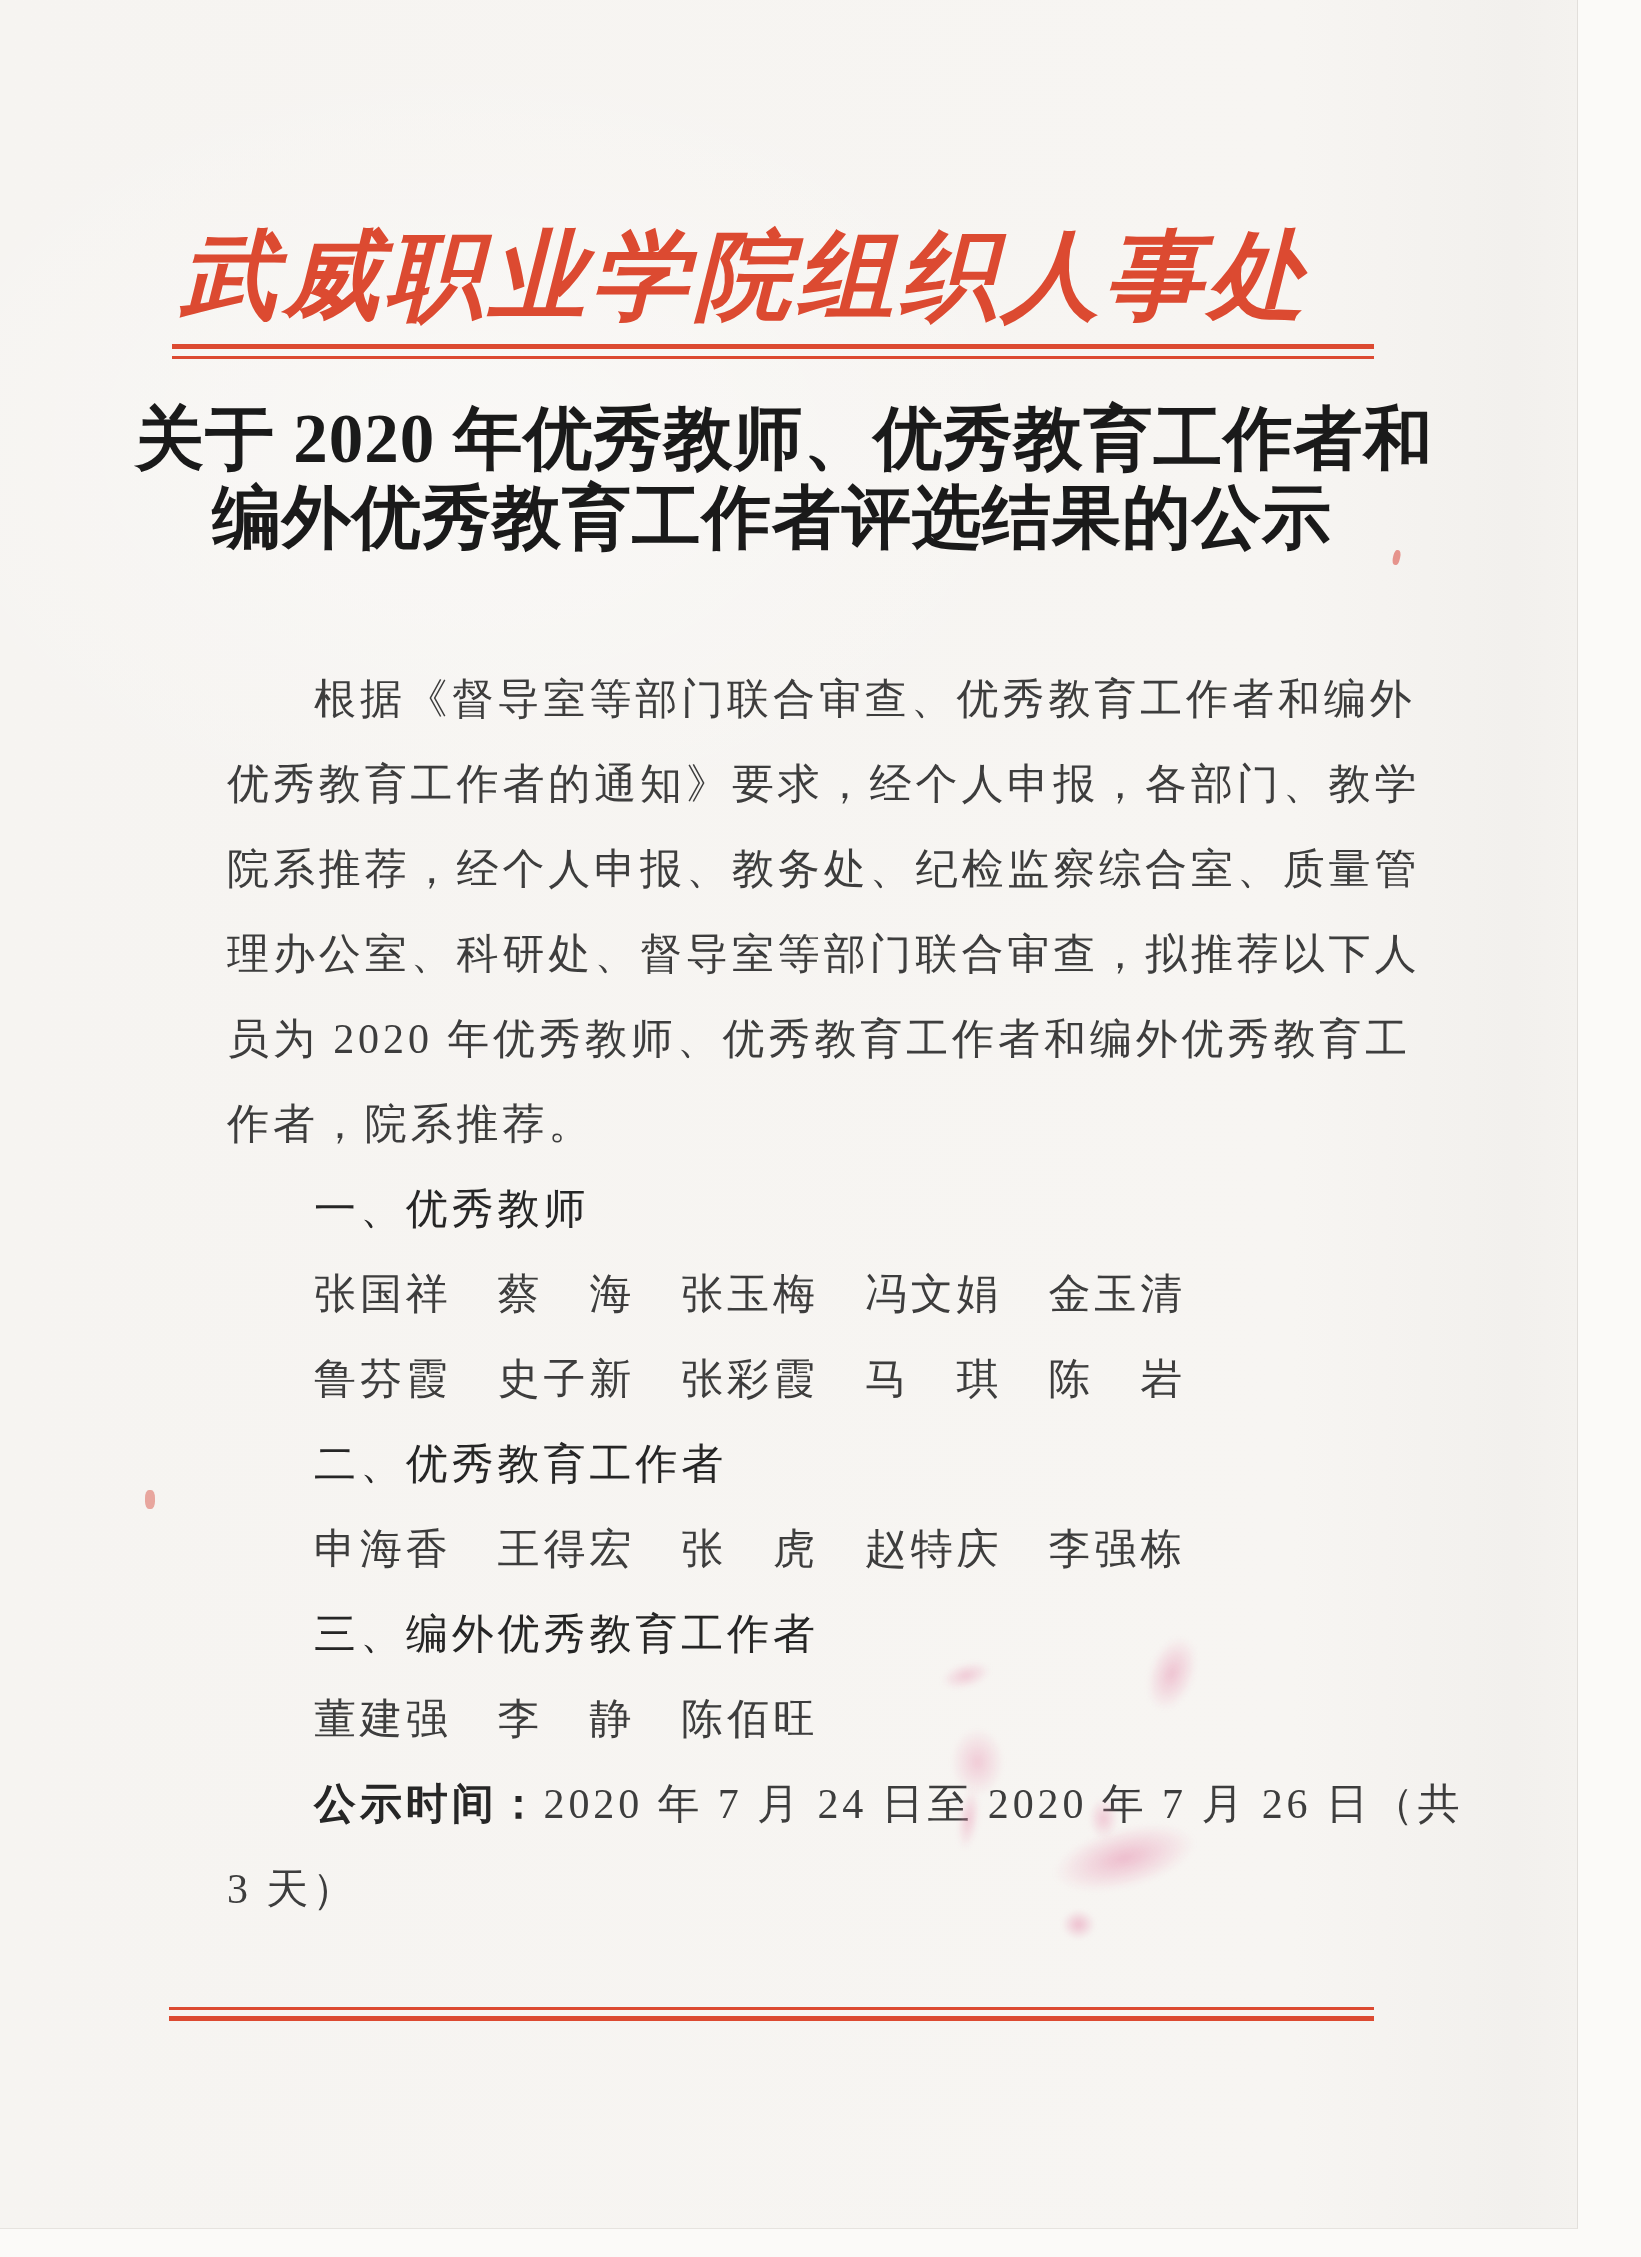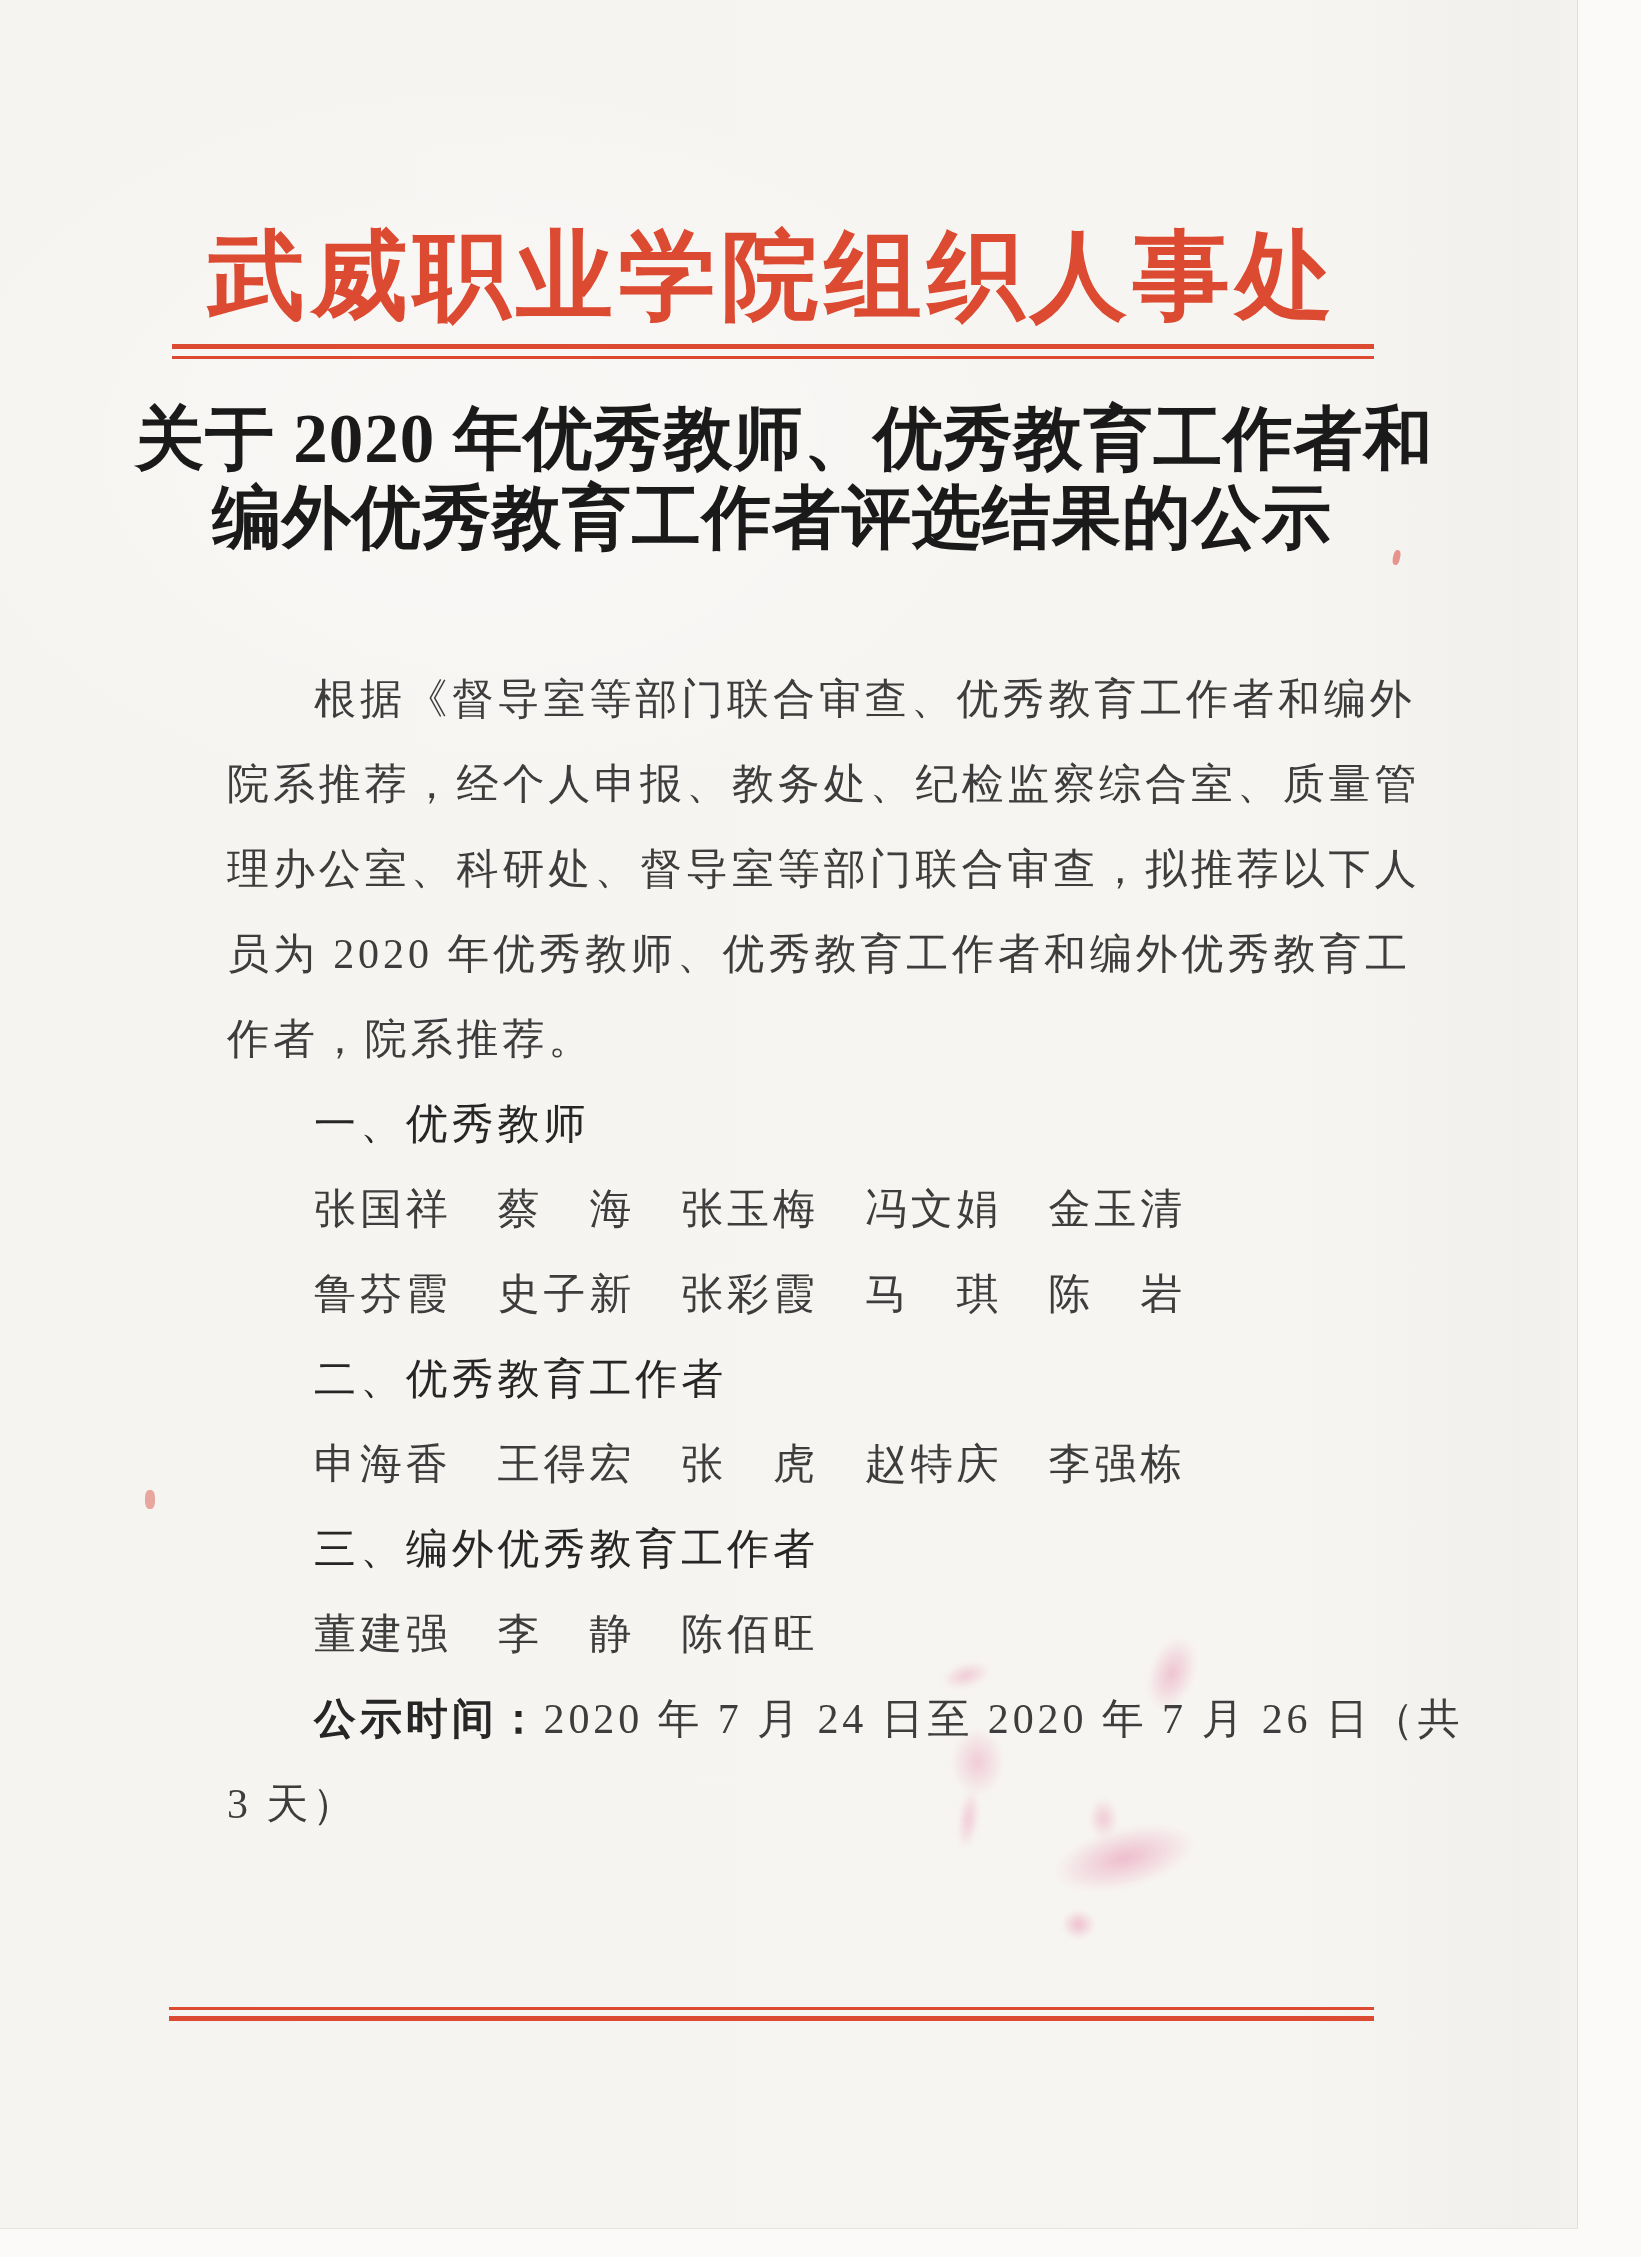--- a/index.html
+++ b/index.html
@@ -24,29 +24,29 @@
       radial-gradient(ellipse 869px 579px at 30% 20%, rgba(255,255,255,0.35), rgba(255,255,255,0) 70%),
       linear-gradient(90deg, #f6f4f1 0%, #f7f5f2 82%, #f2f0ed 96%, #f4f2ef 100%);
     border-right: 1px solid #e2dfdb;
     border-bottom: 1px solid #e6e3df;
   }
 
   
   .letterhead {
     position: absolute;
     top: 214px;
-    left: 172px;
+    left: 180px;
     width: 1202px;
-    text-align: center;
     font-size: 97px;
     line-height: 126px;
     font-weight: bold;
     letter-spacing: 5.8px;
     color: var(--accent-red, #dc4a31);
     white-space: nowrap;
+    font-style: italic;
   }
 
   .rules-top {
     position: absolute;
     top: 344px;
     left: 172px;
     width: 1202px;
   }
   .rules-top .rule-thick { height: 4.8px; background: var(--accent-red, #dc4a31); }
   .rules-top .rule-thin  { height: 2.9px; background: var(--accent-red, #dc4a31); margin-top: 7.7px; }
@@ -134,20 +134,21 @@
   <div class="rule-thin"></div>
 </div>
 
 <div class="doc-title">
   <div>关于 2020 年优秀教师、优秀教育工作者和</div>
   <div>编外优秀教育工作者评选结果的公示</div>
 </div>
 
 <div class="content">
   <div class="line indent">根据《督导室等部门联合审查、优秀教育工作者和编外</div>
+  <div class="line">优秀教育工作者的通知》要求，经个人申报，各部门、教学</div>
   <div class="line">院系推荐，经个人申报、教务处、纪检监察综合室、质量管</div>
   <div class="line">理办公室、科研处、督导室等部门联合审查，拟推荐以下人</div>
   <div class="line">员为 2020 年优秀教师、优秀教育工作者和编外优秀教育工</div>
   <div class="line">作者，院系推荐。</div>
 
   <div class="line indent heading">一、优秀教师</div>
   <div class="line indent">张国祥　蔡　海　张玉梅　冯文娟　金玉清</div>
   <div class="line indent">鲁芬霞　史子新　张彩霞　马　琪　陈　岩</div>
 
   <div class="line indent heading">二、优秀教育工作者</div>

